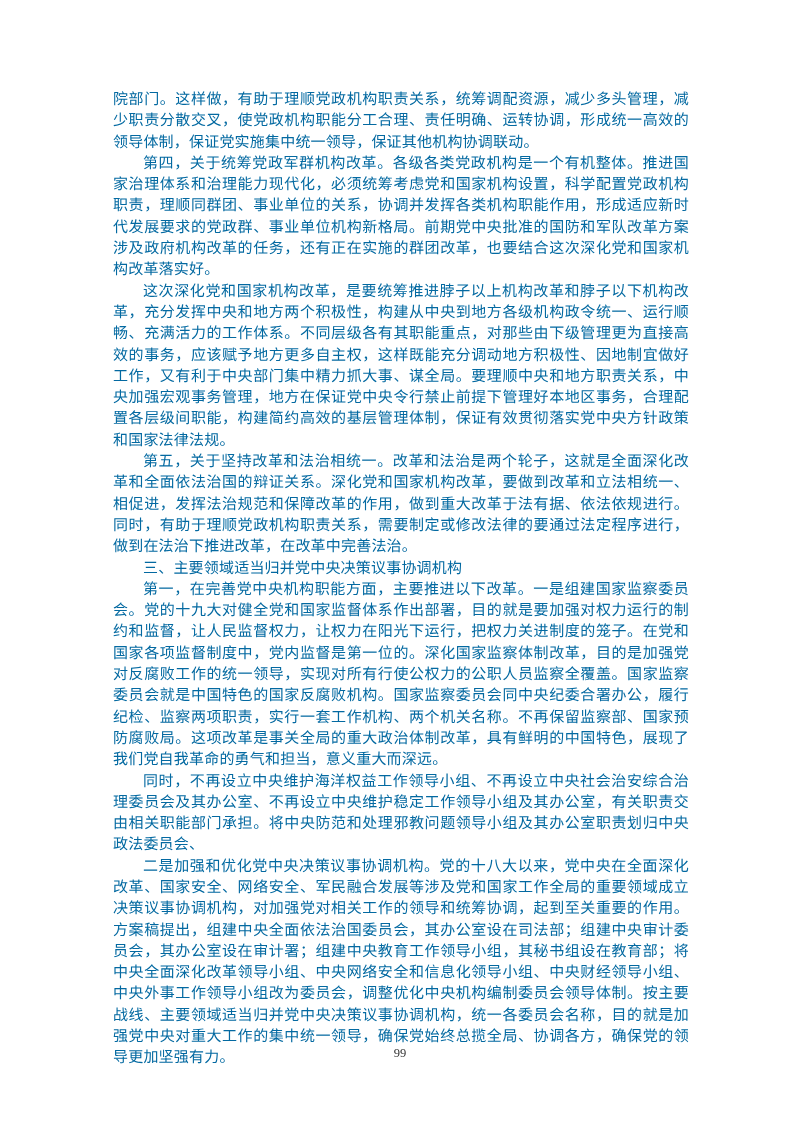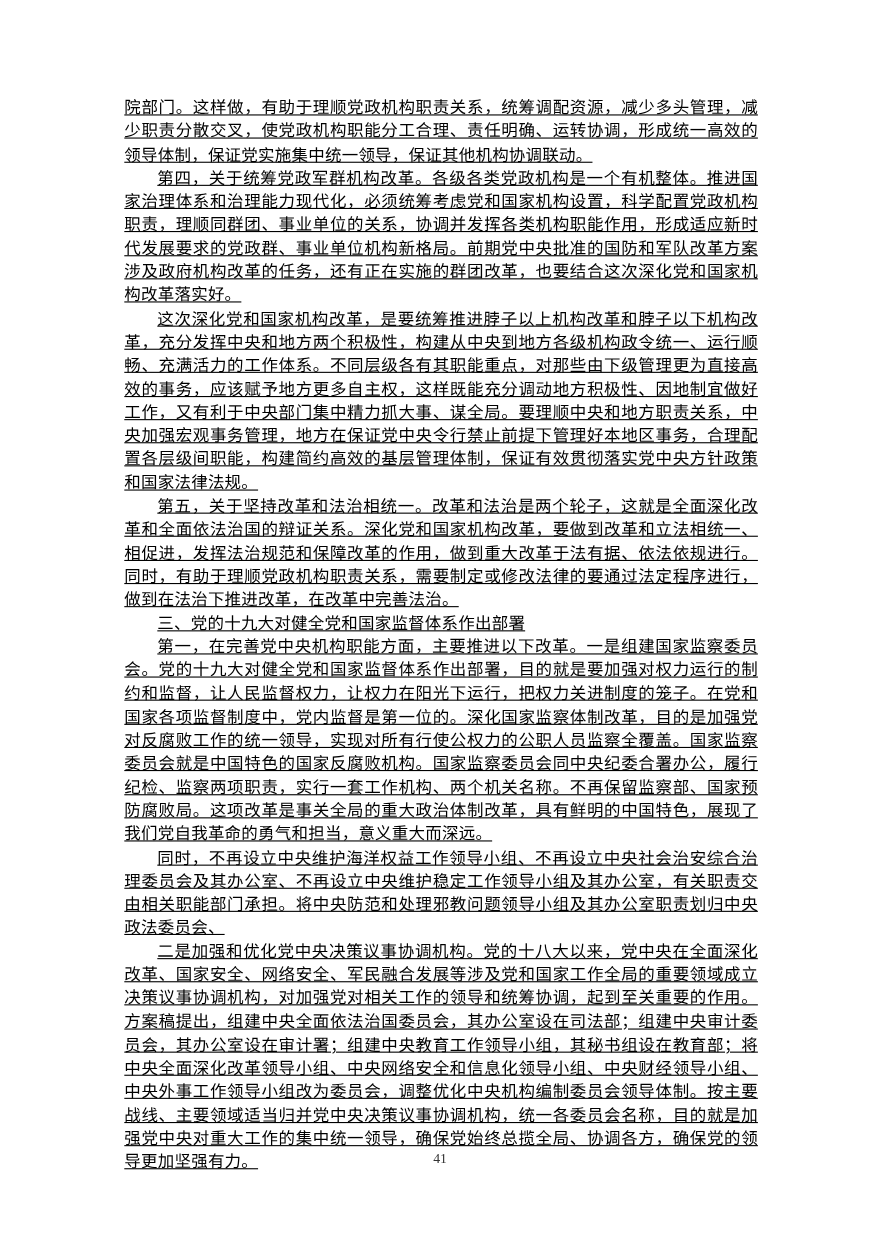--- a/index.html
+++ b/index.html
@@ -13,27 +13,26 @@
     height: 1133px;
     background: #ffffff;
     overflow: hidden;
     font-family: "Liberation Serif", "DejaVu Serif", serif;
   }
   .content {
     position: absolute;
     left: 113px;
     top: 89px;
     width: 576px;
-    color: #000000;
+    color: #0369a1;
     font-size: 15px;
     line-height: 21.3px;
     text-align: justify;
     text-justify: inter-ideograph;
     letter-spacing: 0.2px;
-    text-decoration: underline;
   }
   .para {
     margin: 0;
     padding: 0;
     text-indent: 2em;
   }
   .para.no-indent {
     text-indent: 0;
   }
   .para.heading {
@@ -53,19 +52,19 @@
 </style>
 </head>
 <body>
 
 <div class="page">
   <div class="content">
     <p class="para no-indent">院部门。这样做，有助于理顺党政机构职责关系，统筹调配资源，减少多头管理，减少职责分散交叉，使党政机构职能分工合理、责任明确、运转协调，形成统一高效的领导体制，保证党实施集中统一领导，保证其他机构协调联动。</p>
     <p class="para">第四，关于统筹党政军群机构改革。各级各类党政机构是一个有机整体。推进国家治理体系和治理能力现代化，必须统筹考虑党和国家机构设置，科学配置党政机构职责，理顺同群团、事业单位的关系，协调并发挥各类机构职能作用，形成适应新时代发展要求的党政群、事业单位机构新格局。前期党中央批准的国防和军队改革方案涉及政府机构改革的任务，还有正在实施的群团改革，也要结合这次深化党和国家机构改革落实好。</p>
     <p class="para">这次深化党和国家机构改革，是要统筹推进脖子以上机构改革和脖子以下机构改革，充分发挥中央和地方两个积极性，构建从中央到地方各级机构政令统一、运行顺畅、充满活力的工作体系。不同层级各有其职能重点，对那些由下级管理更为直接高效的事务，应该赋予地方更多自主权，这样既能充分调动地方积极性、因地制宜做好工作，又有利于中央部门集中精力抓大事、谋全局。要理顺中央和地方职责关系，中央加强宏观事务管理，地方在保证党中央令行禁止前提下管理好本地区事务，合理配置各层级间职能，构建简约高效的基层管理体制，保证有效贯彻落实党中央方针政策和国家法律法规。</p>
     <p class="para">第五，关于坚持改革和法治相统一。改革和法治是两个轮子，这就是全面深化改革和全面依法治国的辩证关系。深化党和国家机构改革，要做到改革和立法相统一、相促进，发挥法治规范和保障改革的作用，做到重大改革于法有据、依法依规进行。同时，有助于理顺党政机构职责关系，需要制定或修改法律的要通过法定程序进行，做到在法治下推进改革，在改革中完善法治。</p>
-    <p class="para heading">三、党的十九大对健全党和国家监督体系作出部署</p>
+    <p class="para heading">三、主要领域适当归并党中央决策议事协调机构</p>
     <p class="para">第一，在完善党中央机构职能方面，主要推进以下改革。一是组建国家监察委员会。党的十九大对健全党和国家监督体系作出部署，目的就是要加强对权力运行的制约和监督，让人民监督权力，让权力在阳光下运行，把权力关进制度的笼子。在党和国家各项监督制度中，党内监督是第一位的。深化国家监察体制改革，目的是加强党对反腐败工作的统一领导，实现对所有行使公权力的公职人员监察全覆盖。国家监察委员会就是中国特色的国家反腐败机构。国家监察委员会同中央纪委合署办公，履行纪检、监察两项职责，实行一套工作机构、两个机关名称。不再保留监察部、国家预防腐败局。这项改革是事关全局的重大政治体制改革，具有鲜明的中国特色，展现了我们党自我革命的勇气和担当，意义重大而深远。</p>
     <p class="para">同时，不再设立中央维护海洋权益工作领导小组、不再设立中央社会治安综合治理委员会及其办公室、不再设立中央维护稳定工作领导小组及其办公室，有关职责交由相关职能部门承担。将中央防范和处理邪教问题领导小组及其办公室职责划归中央政法委员会、</p>
     <p class="para">二是加强和优化党中央决策议事协调机构。党的十八大以来，党中央在全面深化改革、国家安全、网络安全、军民融合发展等涉及党和国家工作全局的重要领域成立决策议事协调机构，对加强党对相关工作的领导和统筹协调，起到至关重要的作用。方案稿提出，组建中央全面依法治国委员会，其办公室设在司法部；组建中央审计委员会，其办公室设在审计署；组建中央教育工作领导小组，其秘书组设在教育部；将中央全面深化改革领导小组、中央网络安全和信息化领导小组、中央财经领导小组、中央外事工作领导小组改为委员会，调整优化中央机构编制委员会领导体制。按主要战线、主要领域适当归并党中央决策议事协调机构，统一各委员会名称，目的就是加强党中央对重大工作的集中统一领导，确保党始终总揽全局、协调各方，确保党的领导更加坚强有力。</p>
   </div>
-  <div class="page-number">41</div>
+  <div class="page-number">99</div>
 </div>
 
 </body></html>

